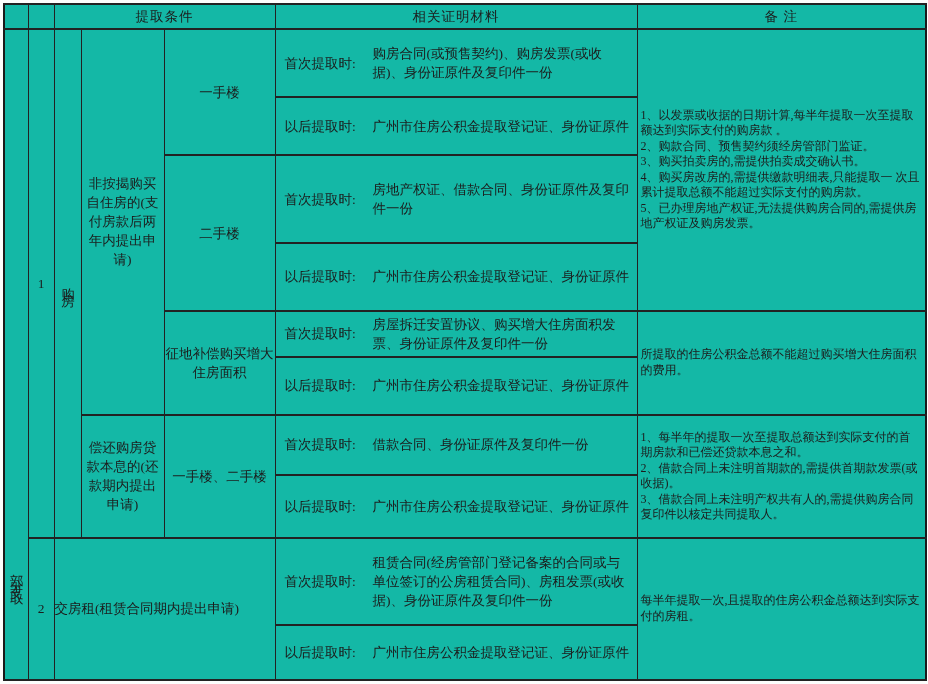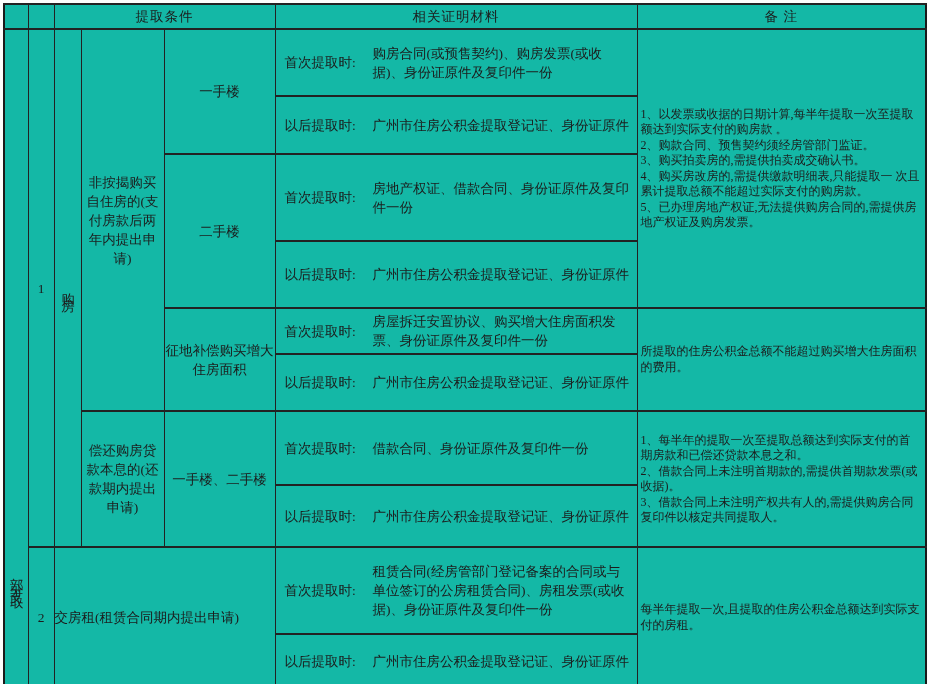--- a/index.html
+++ b/index.html
@@ -30,21 +30,21 @@
   .matLabel{flex:0 0 88px;padding-left:9px;white-space:nowrap;}
   .matContent{flex:1;padding-right:6px;line-height:19px;}
   
   td.rem{vertical-align:middle;}
   .remText{padding:2px 4px 2px 3px;line-height:15.5px;font-size:12px;white-space:pre-wrap;}
   
   td.rentCond{text-align:left;}
   .rentInner{}
   
   tr.h25{height:25px}tr.h67{height:67px}tr.h58{height:58px}tr.h87{height:87px}
-  tr.h46{height:46px}tr.h57{height:57px}tr.h68{height:74px}tr.h62{height:62px}
+  tr.h46{height:46px}tr.h57{height:57px}tr.h68{height:60px}tr.h62{height:62px}
   tr.h54{height:54px}
 </style>
 </head>
 <body>
 
 <div class="sheet">
 <table class="doc">
   <colgroup>
     <col class="cA">
         <col class="cB">

